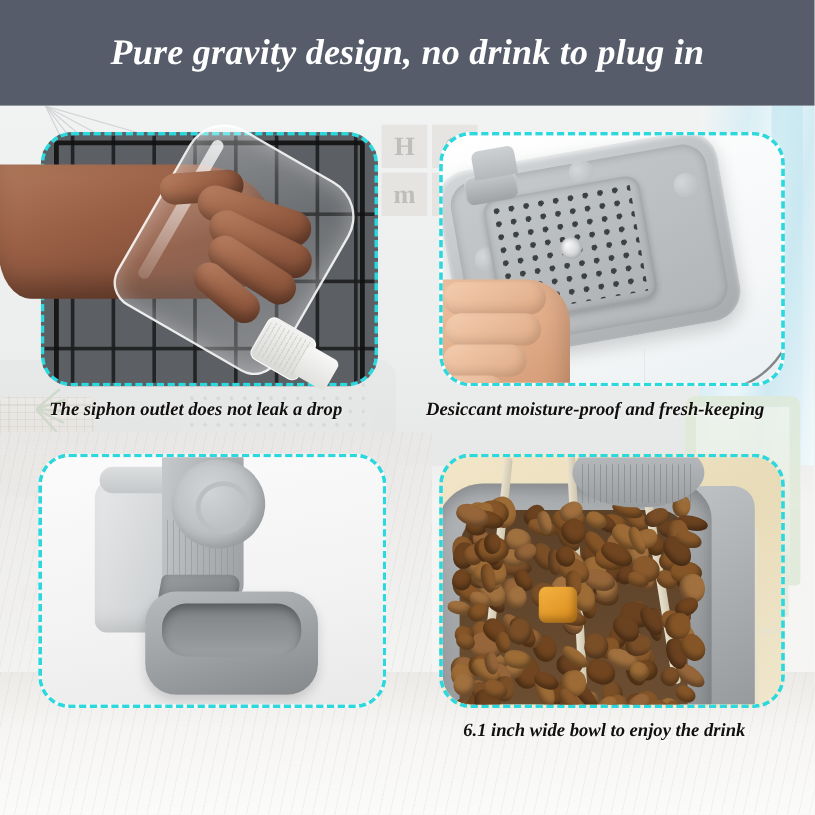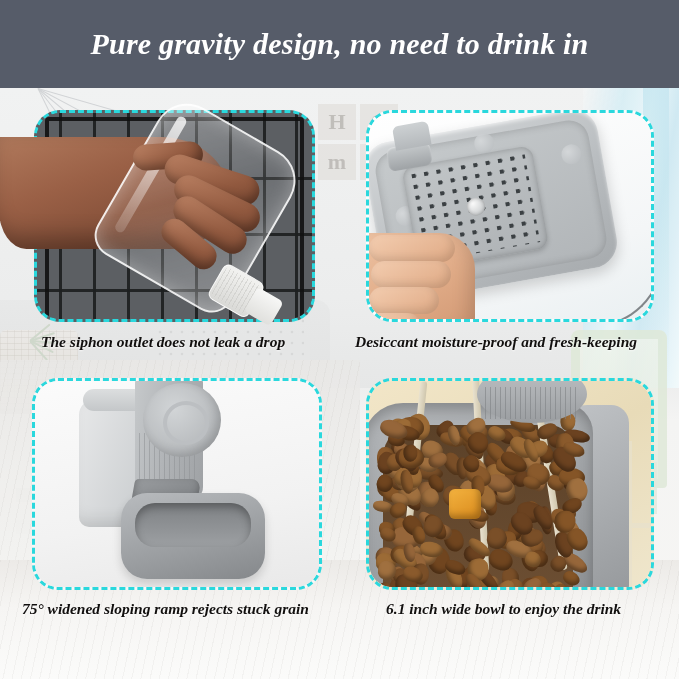--- a/index.html
+++ b/index.html
@@ -215,21 +215,21 @@
     </div>
     <div class="bg-home">
       <span class="l1">H</span>
       <span class="l2">O</span>
       <span class="l3">m</span>
       <span class="l4">e</span>
     </div>
   </div>
 
   <div class="header">
-    <h1>Pure gravity design, no need to drink in</h1>
+    <h1>Pure gravity design, no drink to plug in</h1>
   </div>
 
   <div class="panel p1">
     <div class="clip">
       <div class="cage">
         <i style="left:22px"></i>
           <i style="left:56px"></i>
           <i style="left:90px"></i>
         <i style="left:124px"></i>
           <i style="left:158px"></i>
@@ -500,16 +500,15 @@
           <div class="k" style="left:193.9px;top:61.5px;width:22.0px;height:13.0px;background:#8a5a2c;transform:rotate(18deg)"></div>
           <div class="k" style="left:33.3px;top:65.4px;width:16.7px;height:14.1px;background:#70451f;transform:rotate(86deg)"></div>
         </div>
       <div class="cube"></div>
       <div class="gtop"></div>
     </div>
   </div>
 
   <div class="cap cap1">The siphon outlet does not leak a drop</div>
   <div class="cap cap2">Desiccant moisture-proof and fresh-keeping</div>
-  <div class="cap cap3">75° widened sloping ramp rejects stuck grain</div>
   <div class="cap cap4">6.1 inch wide bowl to enjoy the drink</div>
 
 </div>
 
 </body></html>

